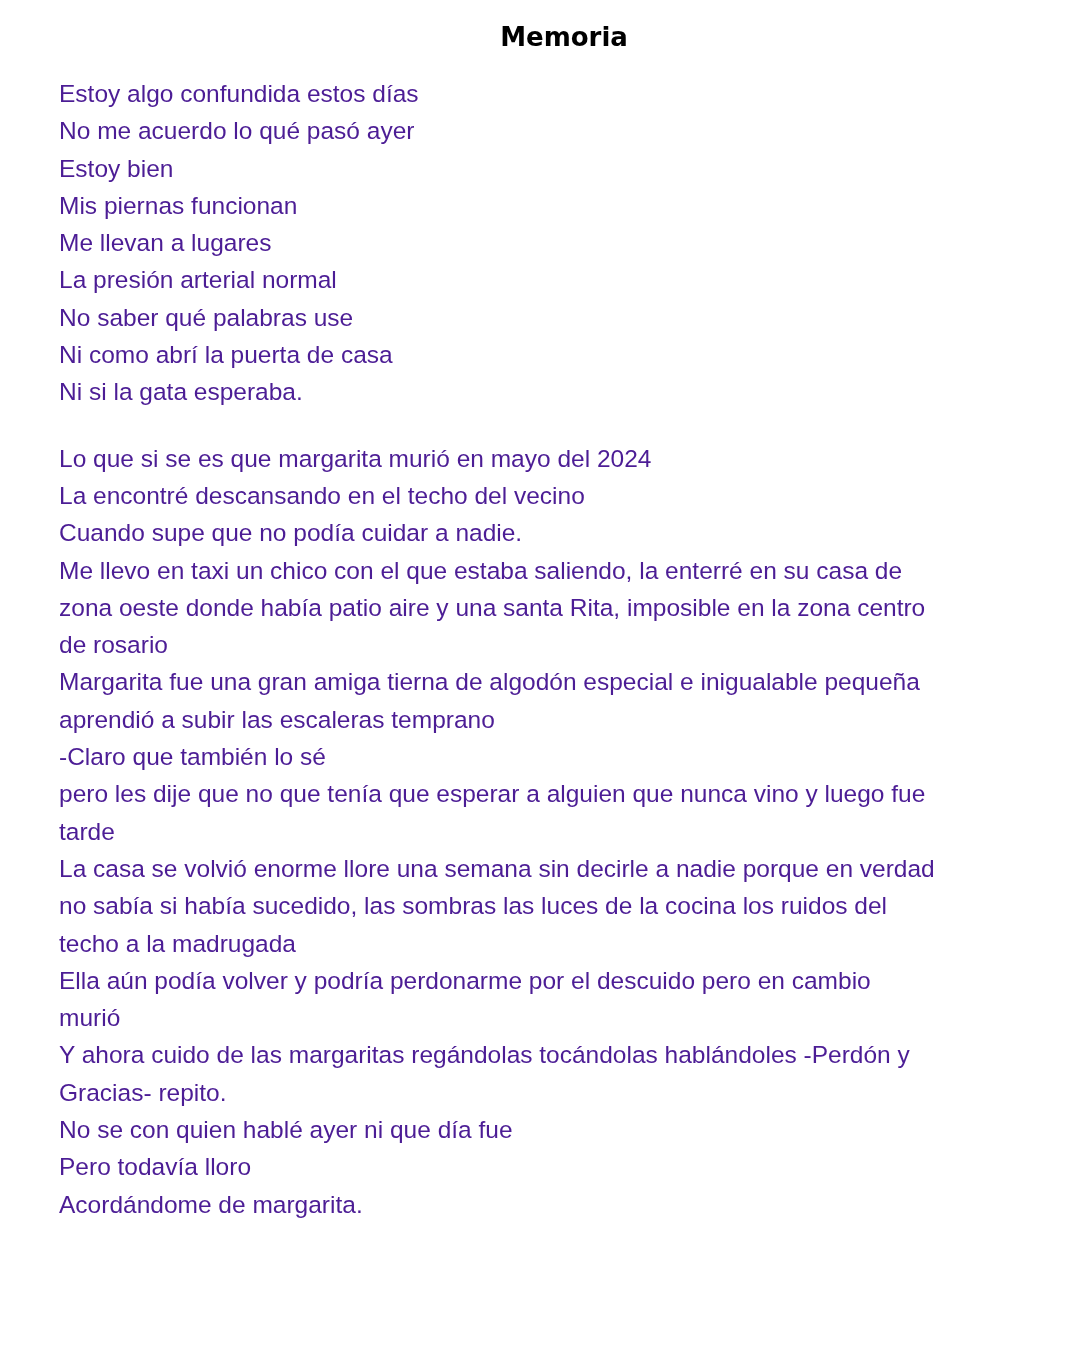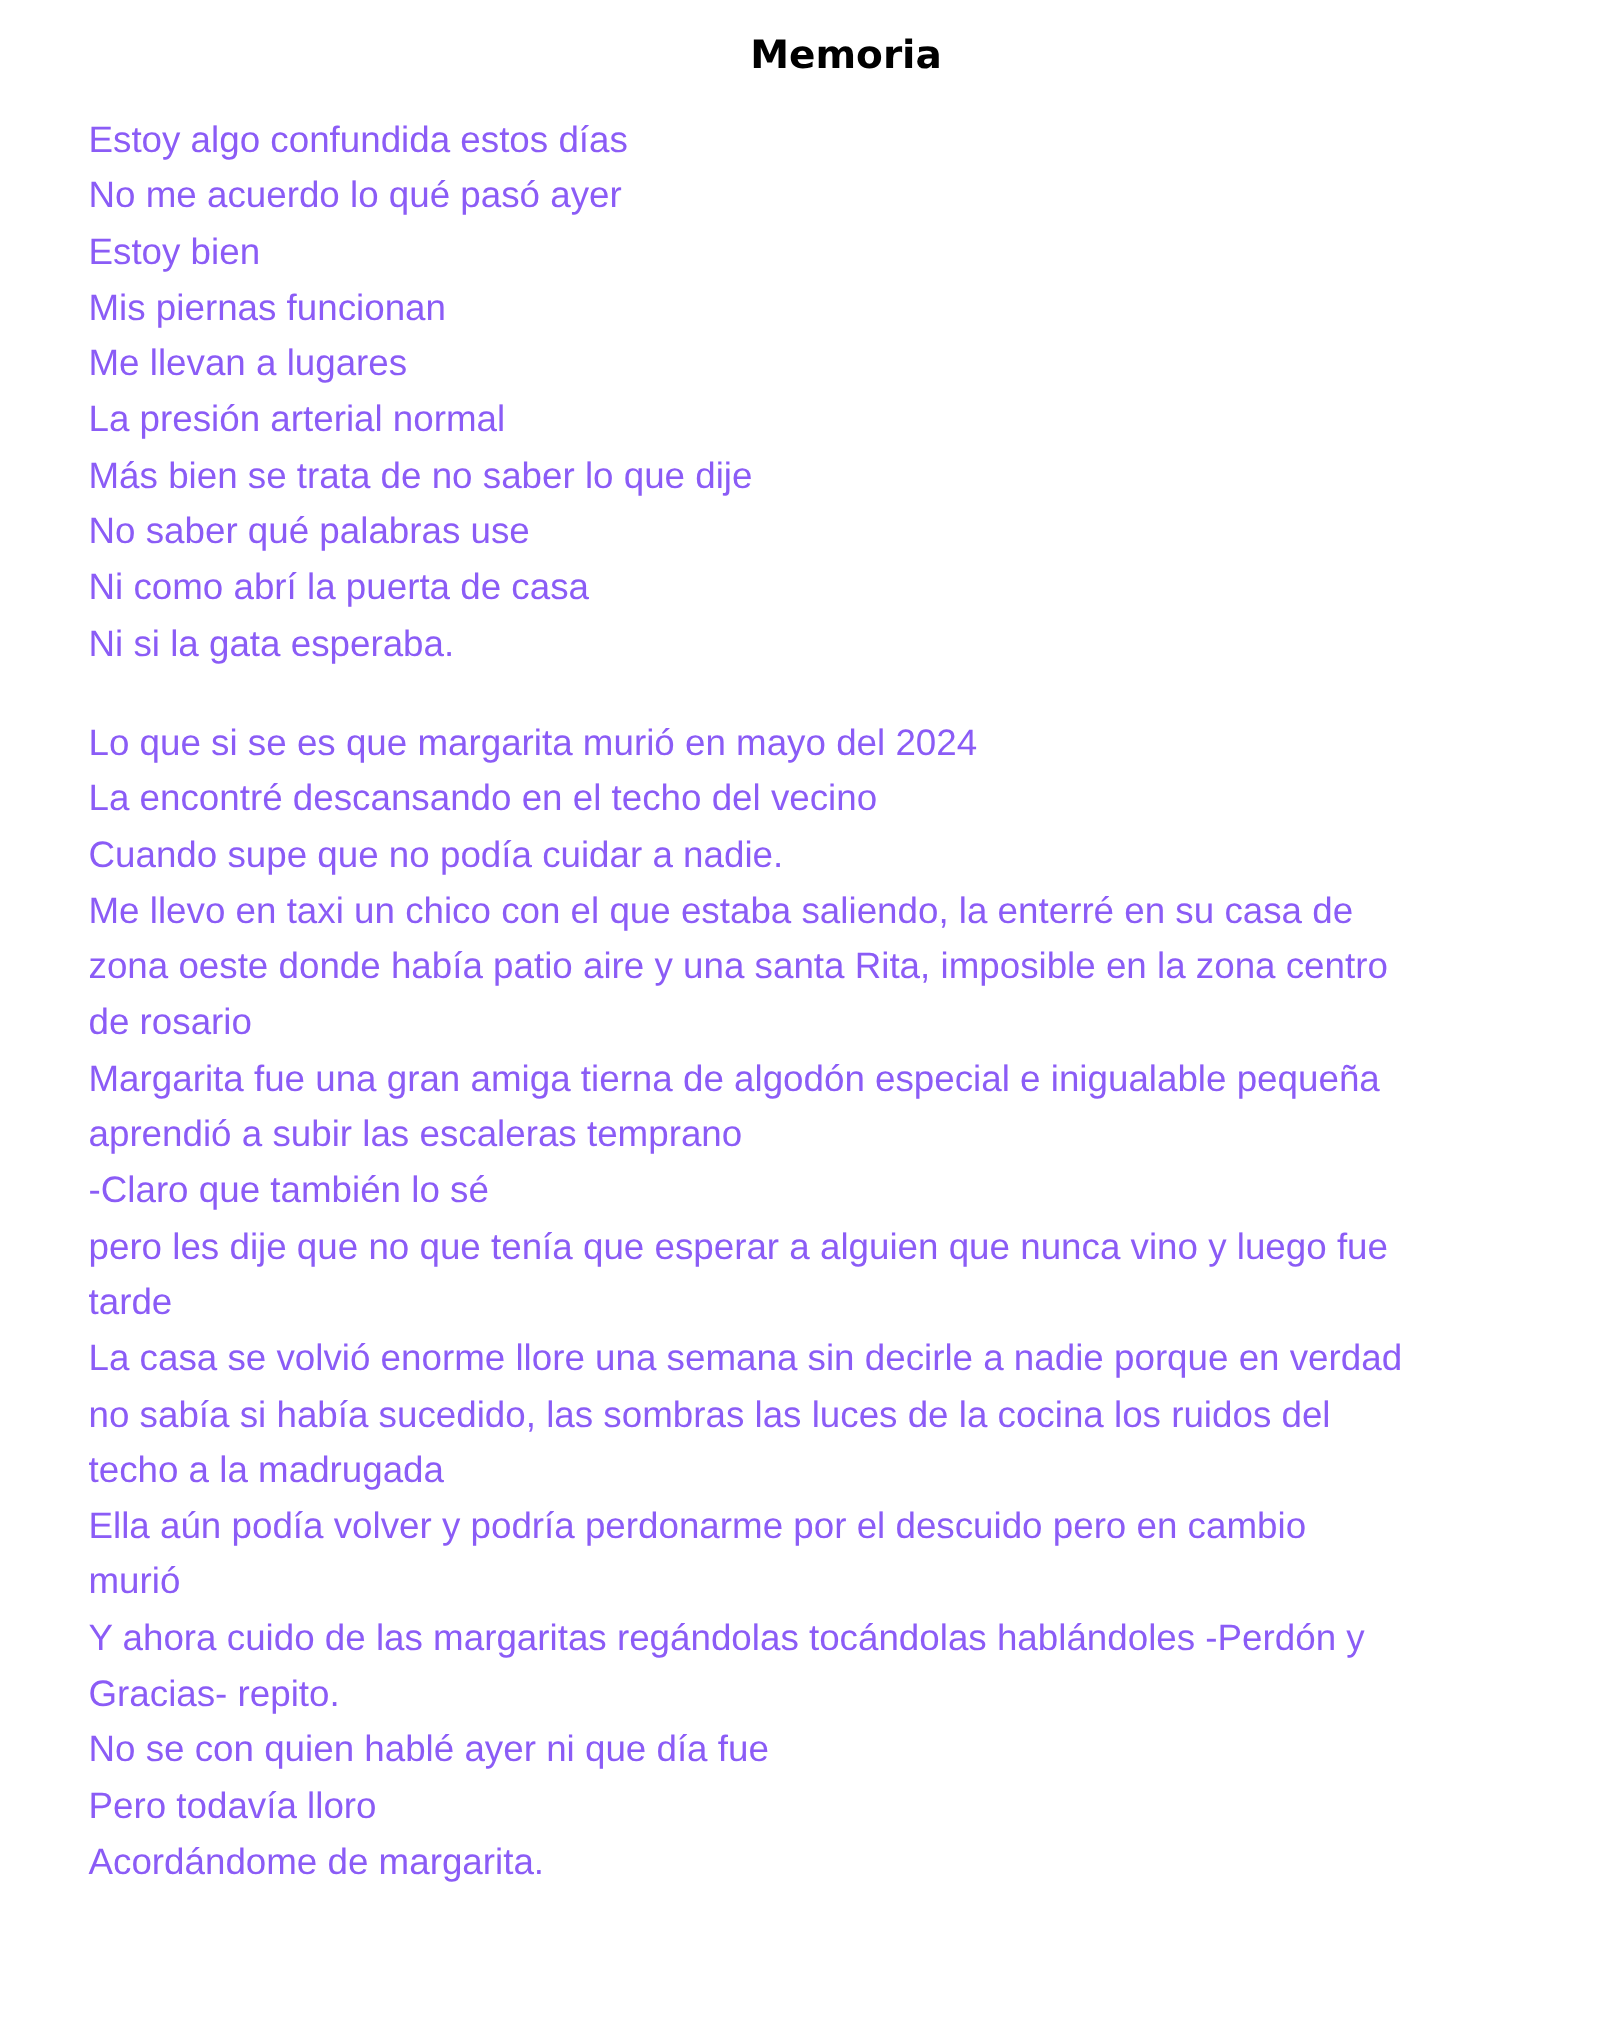--- a/index.html
+++ b/index.html
@@ -35,21 +35,21 @@
       margin: 0;
     }
     .body-text {
       position: absolute;
       left: 59px;
       top: 75px;
       width: 980px;
       font-family: "Liberation Sans", sans-serif;
       font-size: 24.5px;
       line-height: 37.3px;
-      color: #8b5cf6;
+      color: #4c1d95;
     }
     .stanza { margin: 0; }
     .stanza + .stanza { margin-top: 29px; }
     .line {
       display: block;
       white-space: nowrap;
       height: 37.3px;
     }
   </style>
 </head>
@@ -59,21 +59,20 @@
   <h1 class="title">Memoria</h1>
 
   <div class="body-text">
     <div class="stanza">
       <span class="line">Estoy algo confundida estos días</span>
       <span class="line">No me acuerdo lo qué pasó ayer</span>
       <span class="line">Estoy bien</span>
       <span class="line">Mis piernas funcionan</span>
       <span class="line">Me llevan a lugares</span>
       <span class="line">La presión arterial normal</span>
-      <span class="line">Más bien se trata de no saber lo que dije</span>
       <span class="line">No saber qué palabras use</span>
       <span class="line">Ni como abrí la puerta de casa</span>
       <span class="line">Ni si la gata esperaba.</span>
     </div>
 
     <div class="stanza">
       <span class="line">Lo que si se es que margarita murió en mayo del 2024</span>
       <span class="line">La encontré descansando en el techo del vecino</span>
       <span class="line">Cuando supe que no podía cuidar a nadie.</span>
       <span class="line">Me llevo en taxi un chico con el que estaba saliendo, la enterré en su casa de</span>

